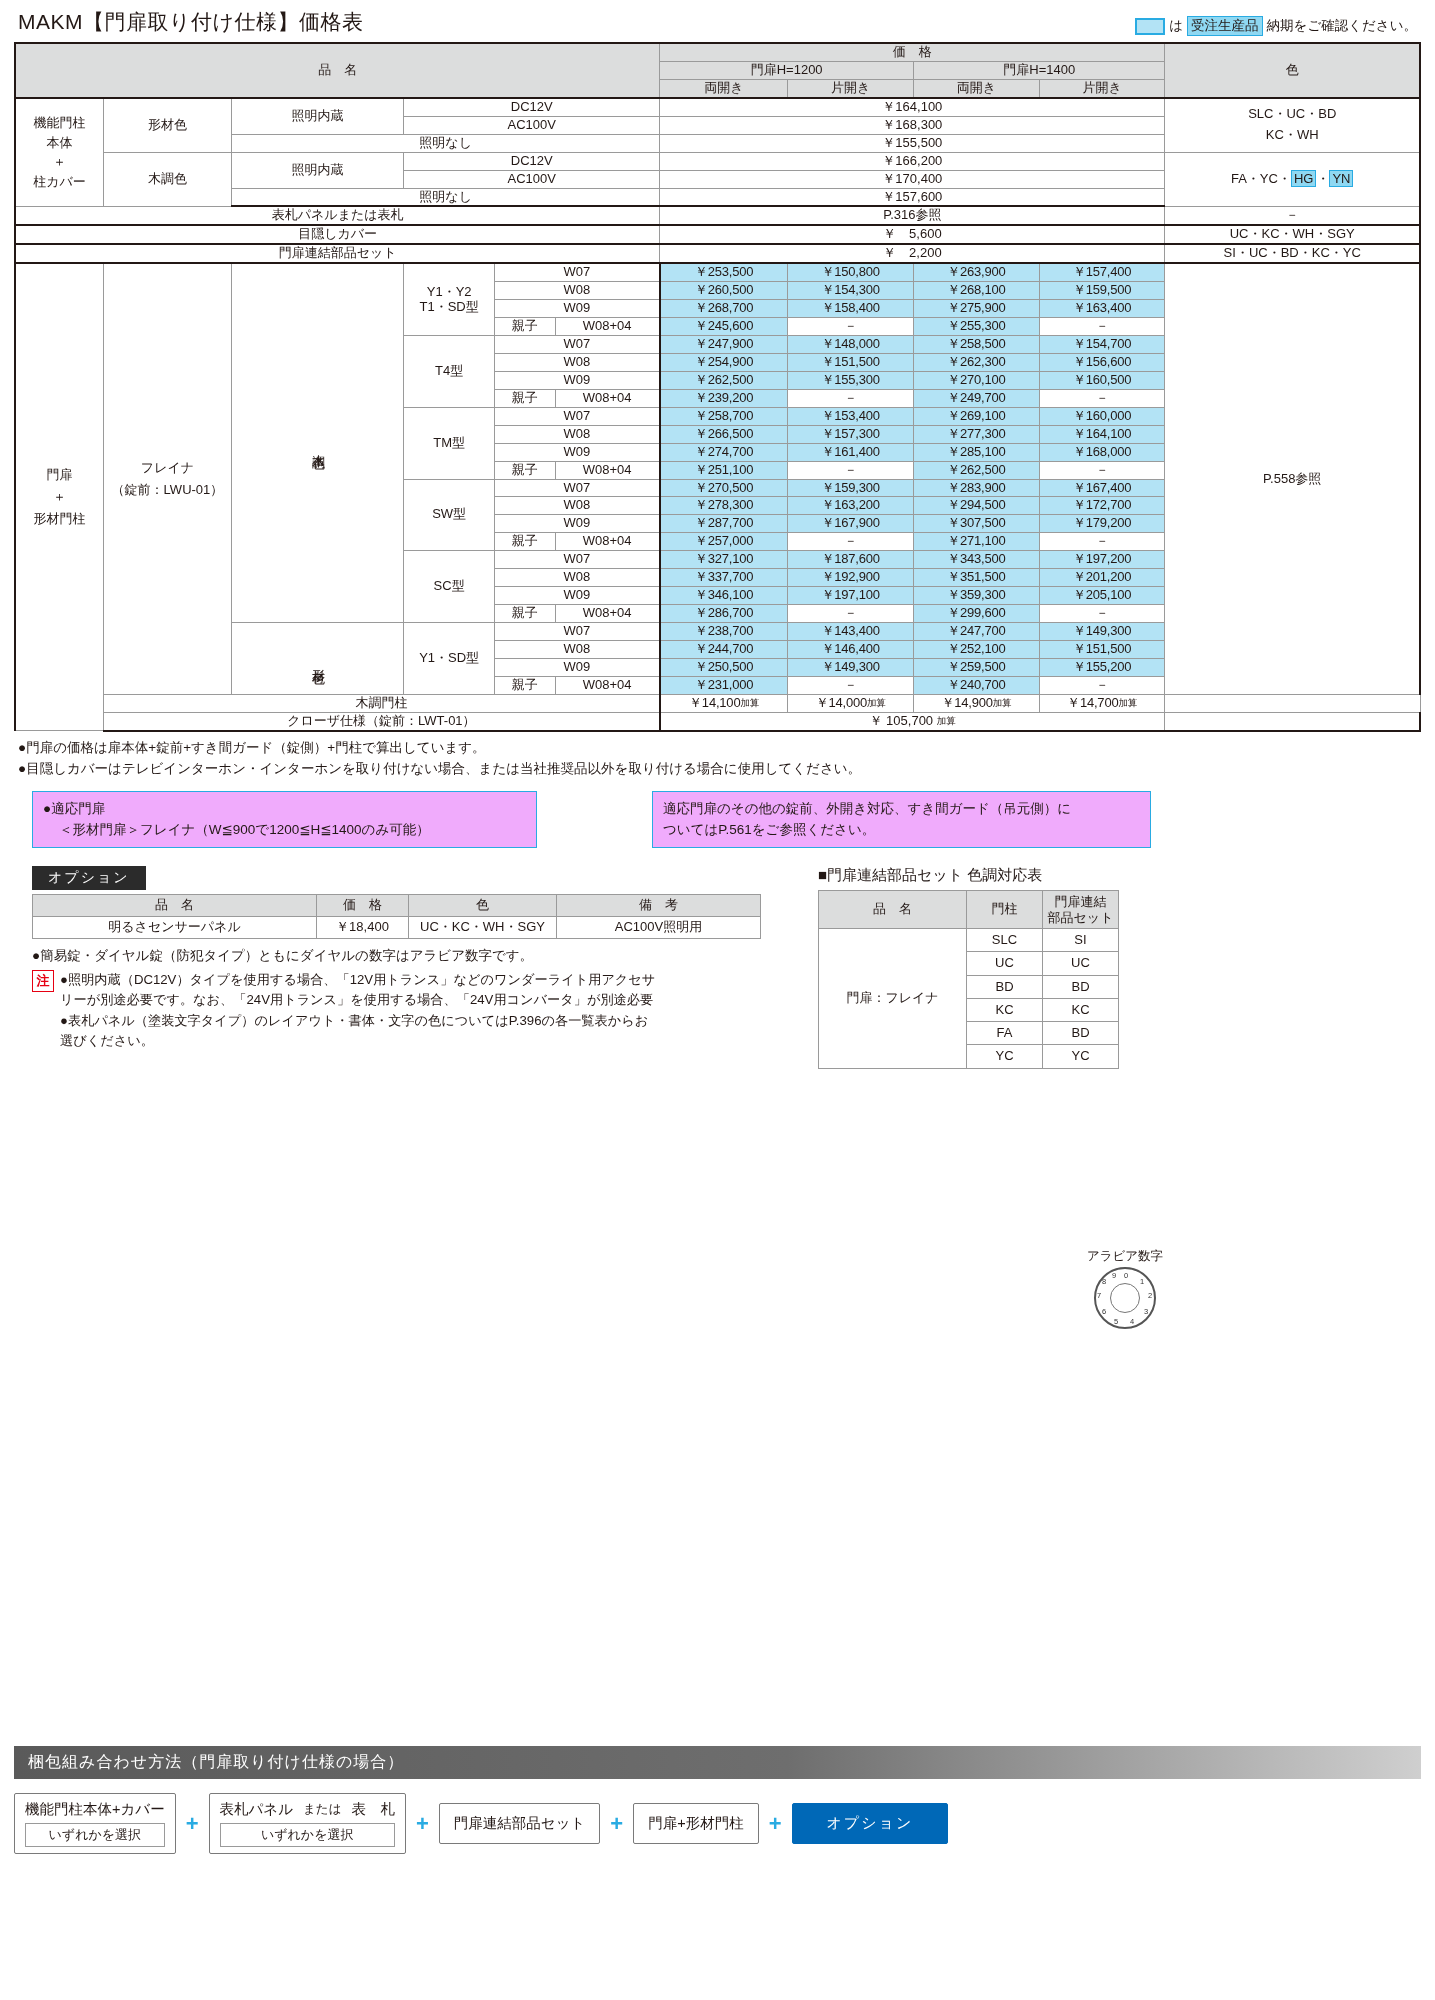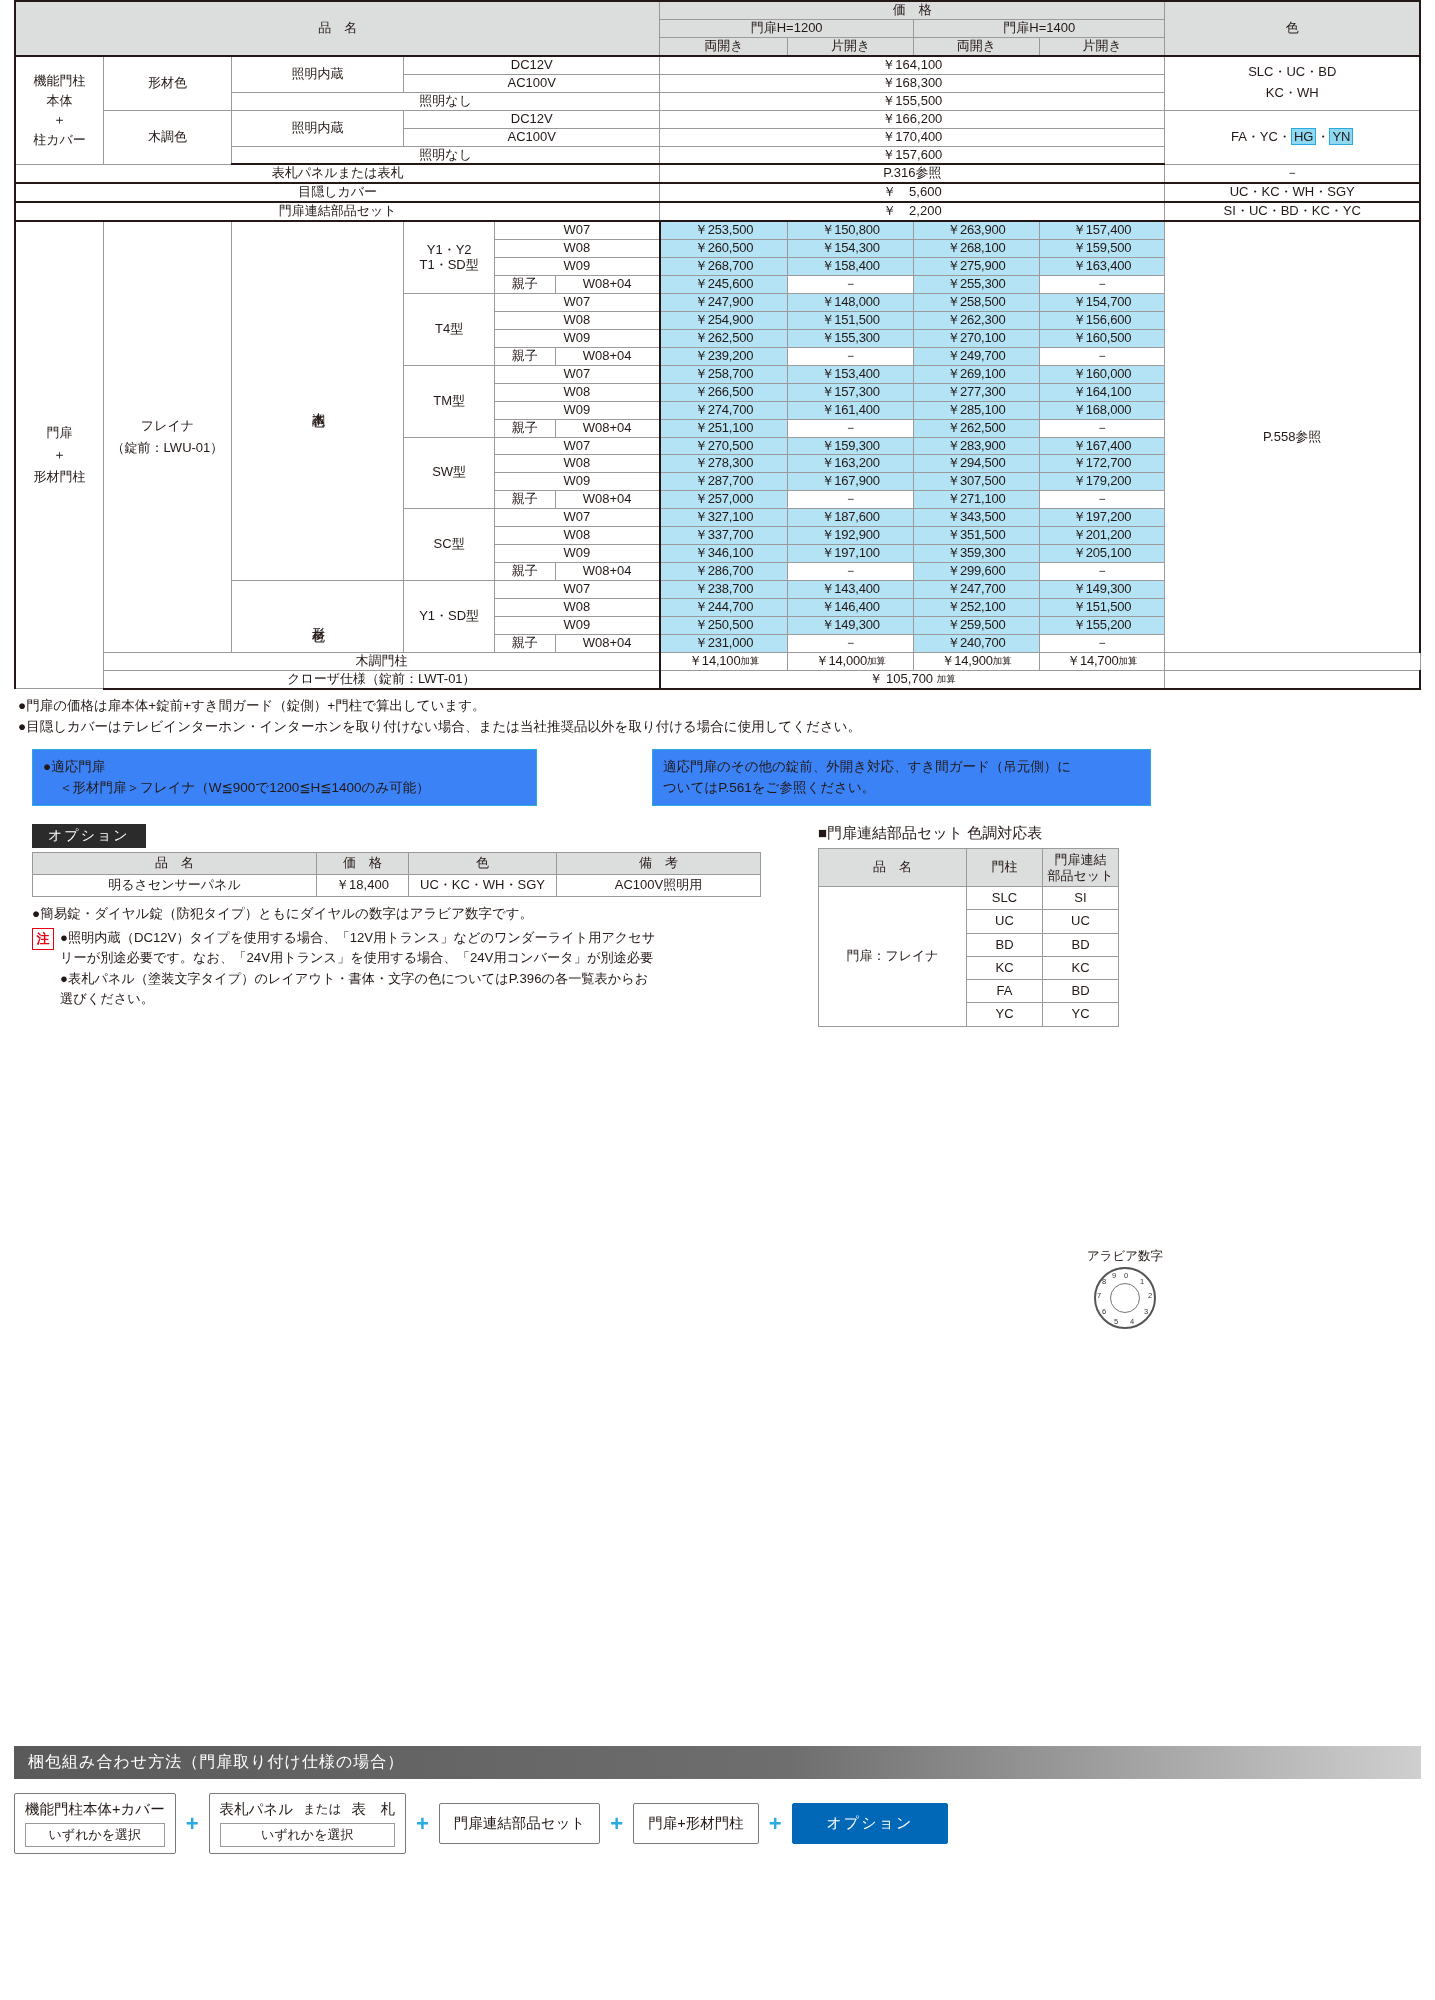--- a/index.html
+++ b/index.html
@@ -45,21 +45,21 @@
   .vert { writing-mode: vertical-rl; text-orientation: upright; letter-spacing:1px; }
   .sup { font-size:9.5px; vertical-align: 1px; }
   .hl { background:#8fd8f2; border:1.2px solid #29abe2; padding:0 2px; }
 
   
   .notes { margin: 6px 4px 0 4px; font-size:13.5px; line-height:1.55; }
   .notes div { white-space:nowrap; }
 
   .callouts { display:flex; gap:0; margin: 12px 4px 0 4px; align-items:stretch; }
   .callout {
-    border:1.5px solid #29abe2; background:#3b82f6;
+    border:1.5px solid #29abe2; background:#f0abfc;
     padding:7px 10px; font-size:13.5px; line-height:1.5;
   }
   .callout.left { width: 505px; margin-left: 14px;}
   .callout.right { width: 499px; margin-left: 115px; }
 
   
   .lower { display:flex; margin: 18px 4px 0 4px; gap: 0; }
   .lower-left { width: 760px; }
   .lower-right { width: 420px; margin-left: 40px; }
 
@@ -125,20 +125,29 @@
     background:#0068b7; color:#fff; border:1.5px solid #0068b7; font-size:15px;
     padding:10px 34px; letter-spacing:2px;
   }
   .orbox { display:flex; align-items:center; gap:10px; }
 </style>
 </head>
 <body>
 
 <div class="page">
 
+  <div class="doc-head">
+    <div class="doc-title">MAKM【門扉取り付け仕様】価格表</div>
+    <div class="legend">
+      <span class="swatch"></span>
+      <span>は</span>
+      <span class="boxed">受注生産品</span>
+      <span>納期をご確認ください。</span>
+    </div>
+  </div>
 
   <table class="grid">
     <colgroup>
       <col style="width:76px">
         <col style="width:110px">
         <col style="width:148px">
         <col style="width:78px">
       <col style="width:52px">
         <col style="width:90px">
       <col style="width:110px">

